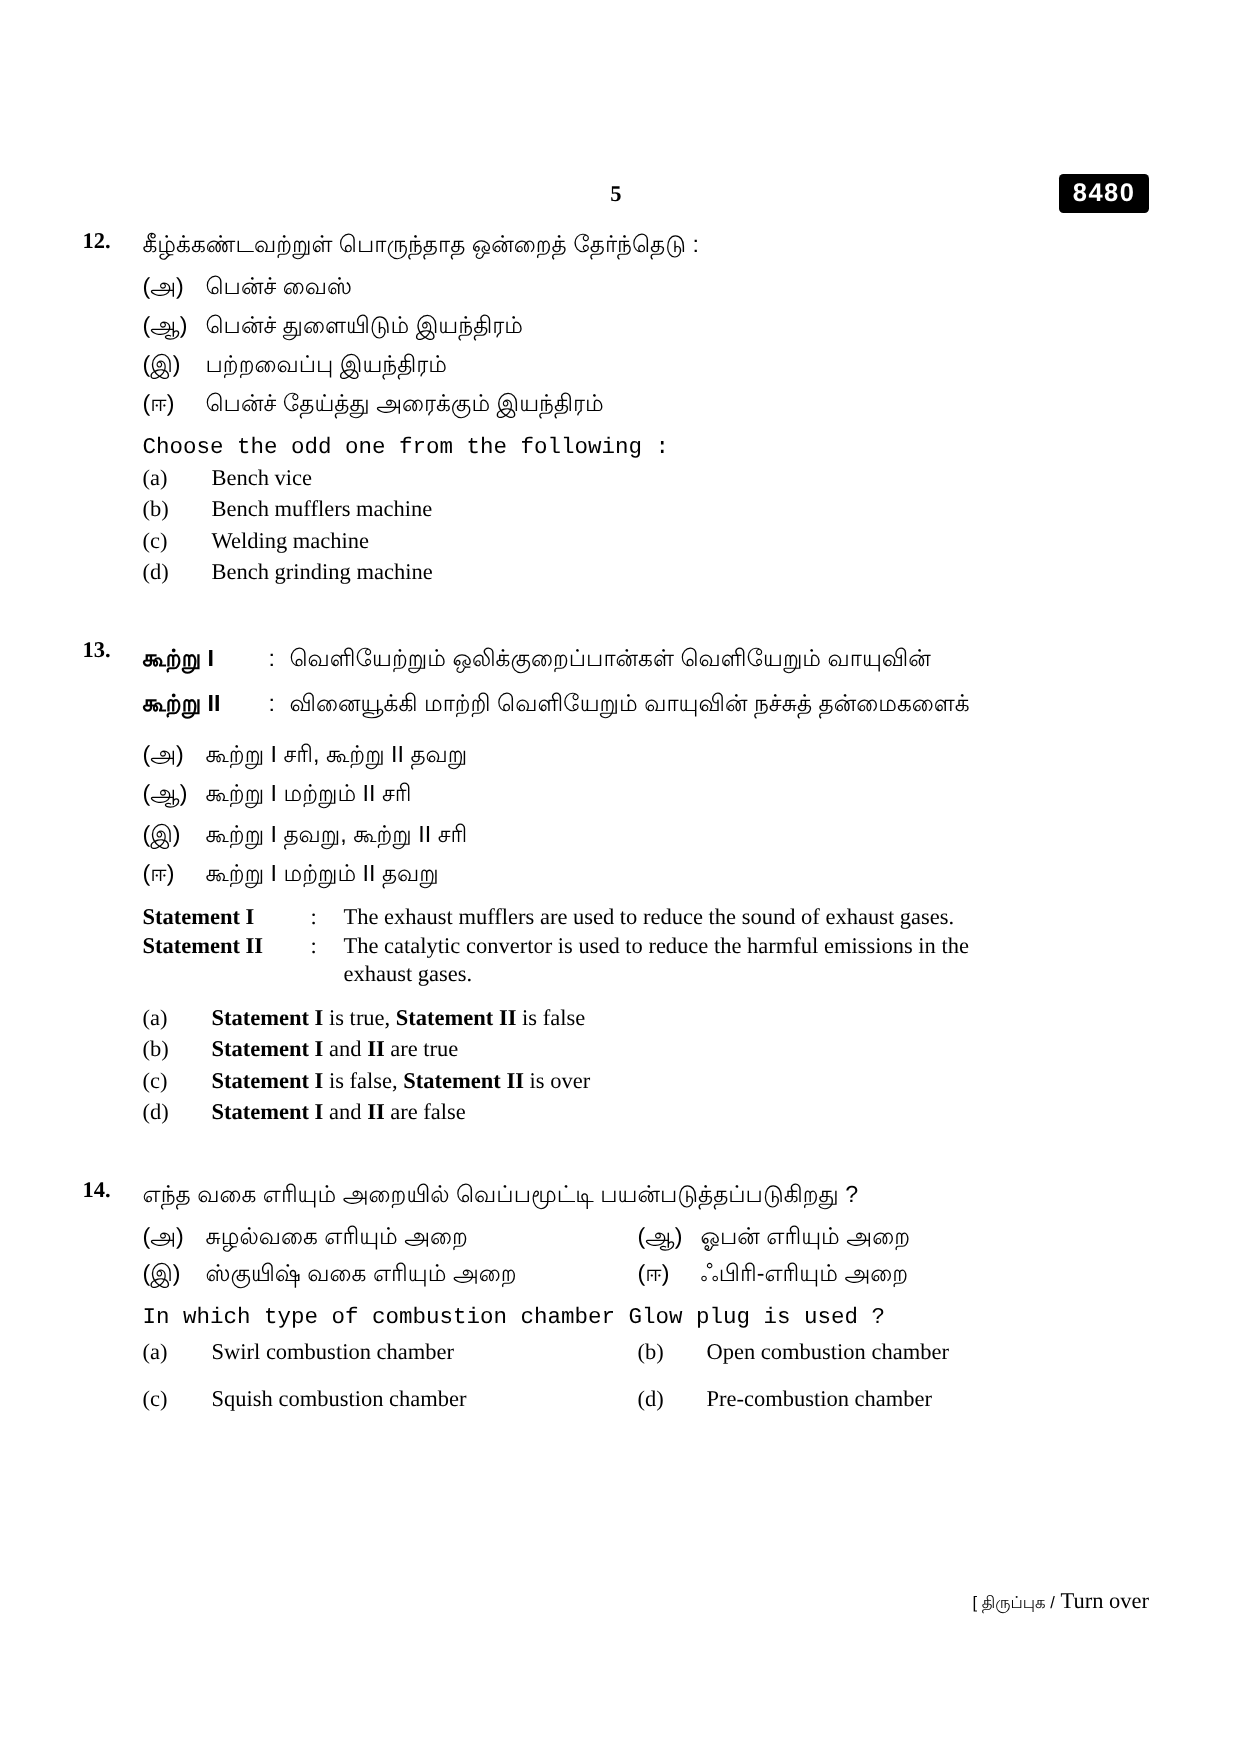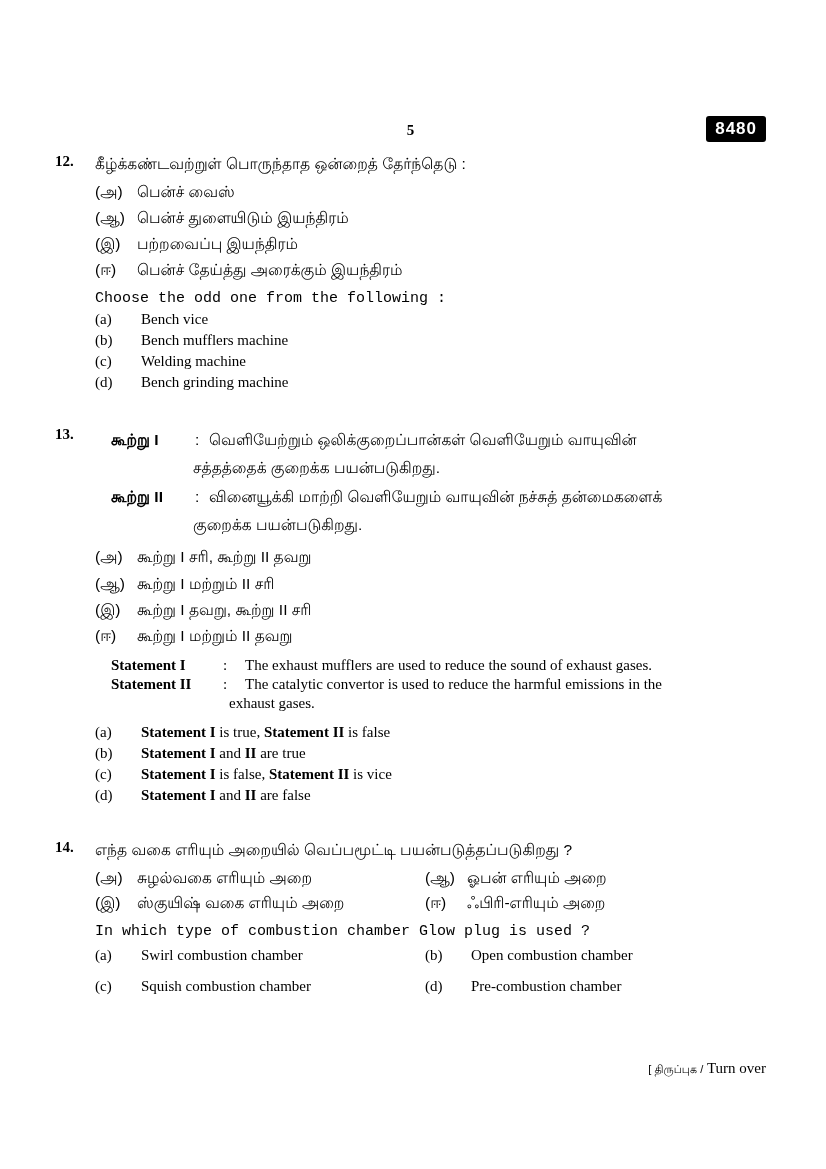--- a/index.html
+++ b/index.html
@@ -120,21 +120,21 @@
     padding-left: 0;
   }
   .block-gap-lg {
     height: 30px;
   }
   .stmt-row {
     display: flex;
     align-items: flex-end;
     font-family: "Liberation Serif", serif;
     font-size: 15px;
-    margin: 2px 16px;
+    margin: 2px 0;
   }
   .stmt-key {
     flex: 0 0 112px;
     font-weight: bold;
   }
   .stmt-colon {
     flex: 0 0 22px;
   }
   .stmt-val {
     flex: 1;
@@ -233,28 +233,26 @@
 
     <div class="question">
       <div class="q-num">13.</div>
       <div class="q-body">
 
         <div class="stmt-row tamil-sub">
           <div style="flex:0 0 84px;" class="bold">கூற்று I</div>
           <div style="flex:0 0 14px;">:</div>
           <div style="flex:1;">வெளியேற்றும்  ஒலிக்குறைப்பான்கள்  வெளியேறும்  வாயுவின்</div>
         </div>
-        <div class="tamil-sub" style="margin-left:98px;">சத்தத்தைக் குறைக்க பயன்படுகிறது.</div>
 
         <div class="stmt-row tamil-sub" style="margin-top:4px;">
           <div style="flex:0 0 84px;" class="bold">கூற்று II</div>
           <div style="flex:0 0 14px;">:</div>
           <div style="flex:1;">வினையூக்கி மாற்றி வெளியேறும் வாயுவின் நச்சுத் தன்மைகளைக்</div>
         </div>
-        <div class="tamil-sub" style="margin-left:98px;">குறைக்க பயன்படுகிறது.</div>
 
         <div style="height:6px;"></div>
 
         <div class="opt-row tamil">
           <div class="opt-label-tamil">(அ)</div>
           <div class="opt-text">கூற்று I சரி, கூற்று II தவறு</div>
         </div>
         <div class="opt-row tamil">
           <div class="opt-label-tamil">(ஆ)</div>
           <div class="opt-text">கூற்று I மற்றும் II சரி</div>
@@ -287,21 +285,21 @@
         <div class="eng-opt-row">
           <div class="opt-label-eng">(a)</div>
           <div class="opt-text"><span class="bold">Statement I</span><span> is true, </span><span class="bold">Statement II</span><span> is false</span></div>
         </div>
         <div class="eng-opt-row">
           <div class="opt-label-eng">(b)</div>
           <div class="opt-text"><span class="bold">Statement I</span><span> and </span><span class="bold">II</span><span> are true</span></div>
         </div>
         <div class="eng-opt-row">
           <div class="opt-label-eng">(c)</div>
-          <div class="opt-text"><span class="bold">Statement I</span><span> is false, </span><span class="bold">Statement II</span><span> is vice</span></div>
+          <div class="opt-text"><span class="bold">Statement I</span><span> is false, </span><span class="bold">Statement II</span><span> is over</span></div>
         </div>
         <div class="eng-opt-row">
           <div class="opt-label-eng">(d)</div>
           <div class="opt-text"><span class="bold">Statement I</span><span> and </span><span class="bold">II</span><span> are false</span></div>
         </div>
 
       </div>
     </div>
 
     <div class="block-gap-lg"></div>

